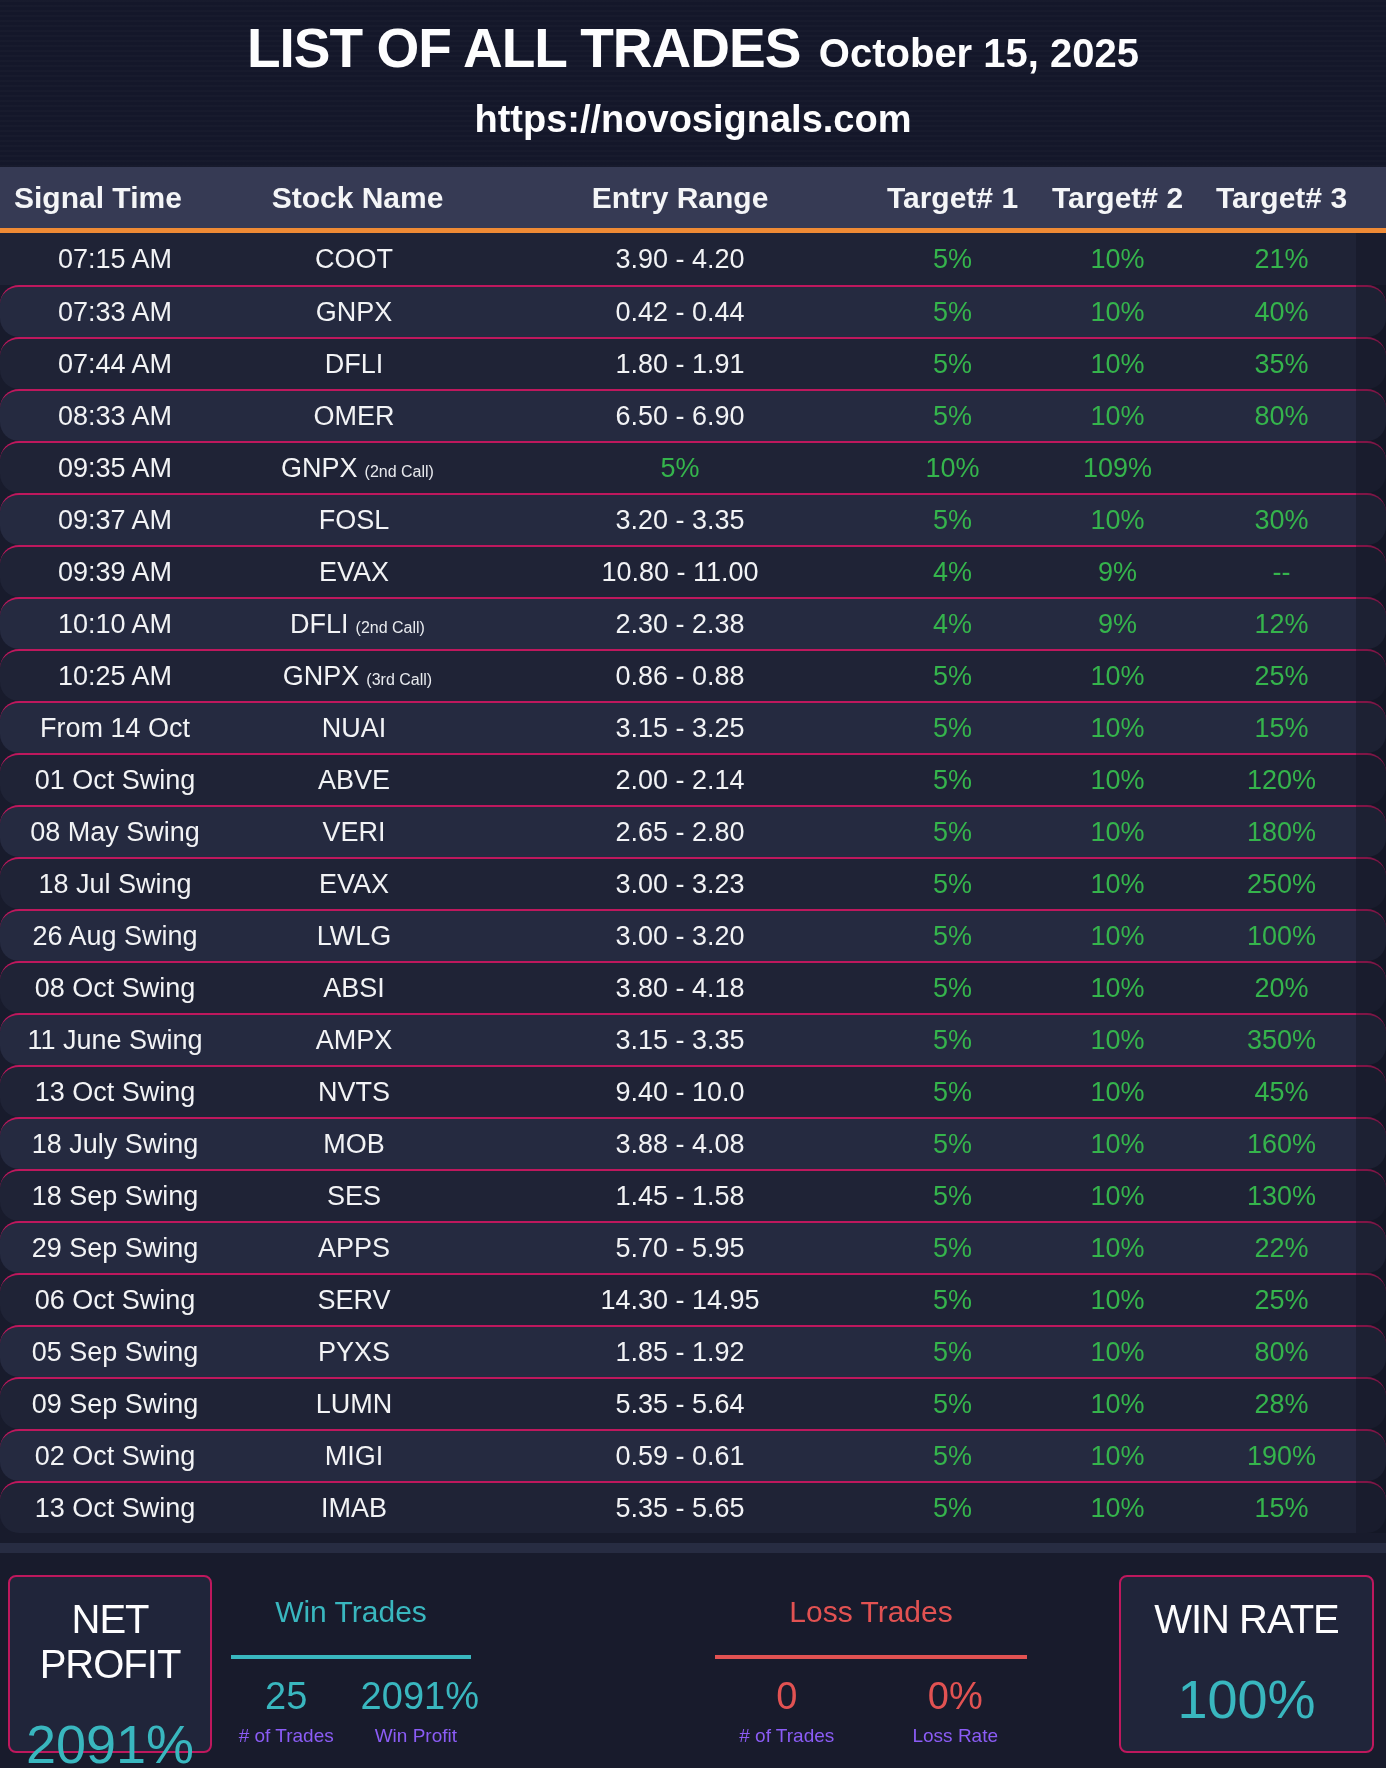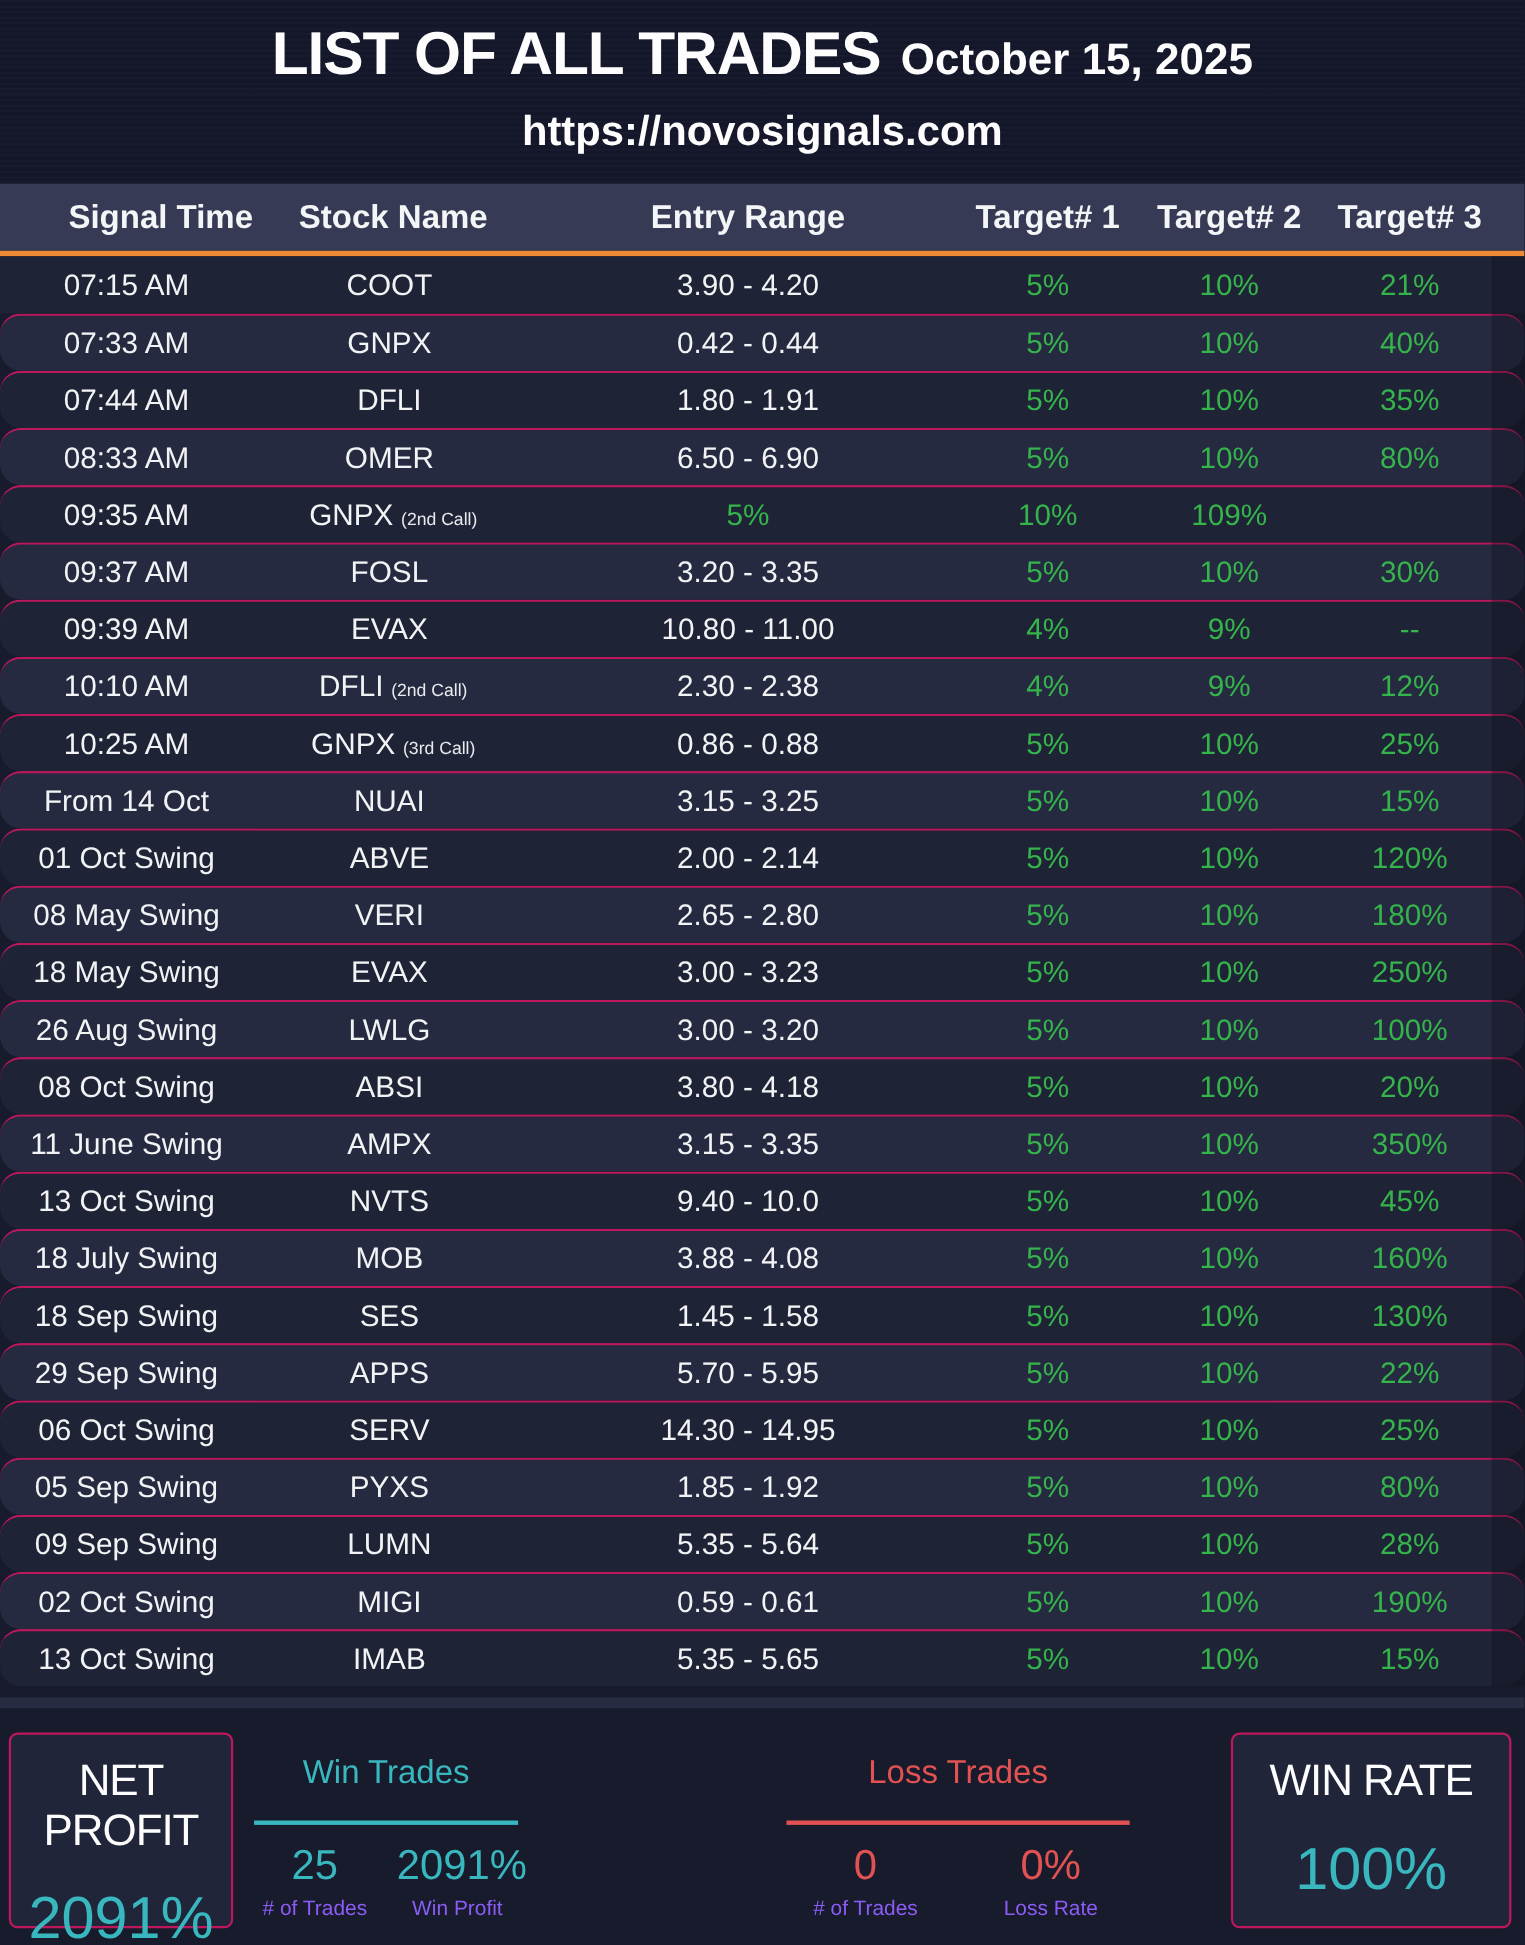--- a/index.html
+++ b/index.html
@@ -25,21 +25,21 @@
   .grid-cols {
     display: grid;
     grid-template-columns: 230px 255px 390px 155px 175px 153px;
     align-items: center;
   }
   .col-header {
     height: 61px; background: #363a54;
     font-size: 30px; font-weight: bold; color: #f4f5f7;
   }
   .col-header .ch { text-align: center; }
-  .col-header .ch-left { text-align: right; padding-left: 14px; }
+  .col-header .ch-left { text-align: left; padding-left: 14px; }
   .orange-rule { height: 5px; background: #ef8a35; }
 
   .rows { position: relative; }
   .rows::after {
     content: ""; position: absolute; top: 0; right: 0; bottom: 0; width: 30px;
     background: rgba(14,16,30,0.35); pointer-events: none;
   }
   .row { height: 52px; font-size: 27px; }
   .row:nth-child(odd)  { background: #1f2336; }
   .row:nth-child(even) { background: #252a40; }
@@ -203,21 +203,21 @@
   <div class="row grid-cols">
     <div class="cell c-time">08 May Swing</div>
     <div class="cell c-stock"><span class="sym">VERI</span><span class="note"></span></div>
     <div class="cell c-entry">2.65 - 2.80</div>
     <div class="cell c-pct">5%</div>
     <div class="cell c-pct">10%</div>
     <div class="cell c-pct">180%</div>
   </div>
 
   <div class="row grid-cols">
-    <div class="cell c-time">18 May Swing</div>
+    <div class="cell c-time">18 Jul Swing</div>
     <div class="cell c-stock"><span class="sym">EVAX</span><span class="note"></span></div>
     <div class="cell c-entry">3.00 - 3.23</div>
     <div class="cell c-pct">5%</div>
     <div class="cell c-pct">10%</div>
     <div class="cell c-pct">250%</div>
   </div>
 
   <div class="row grid-cols">
     <div class="cell c-time">26 Aug Swing</div>
     <div class="cell c-stock"><span class="sym">LWLG</span><span class="note"></span></div>

